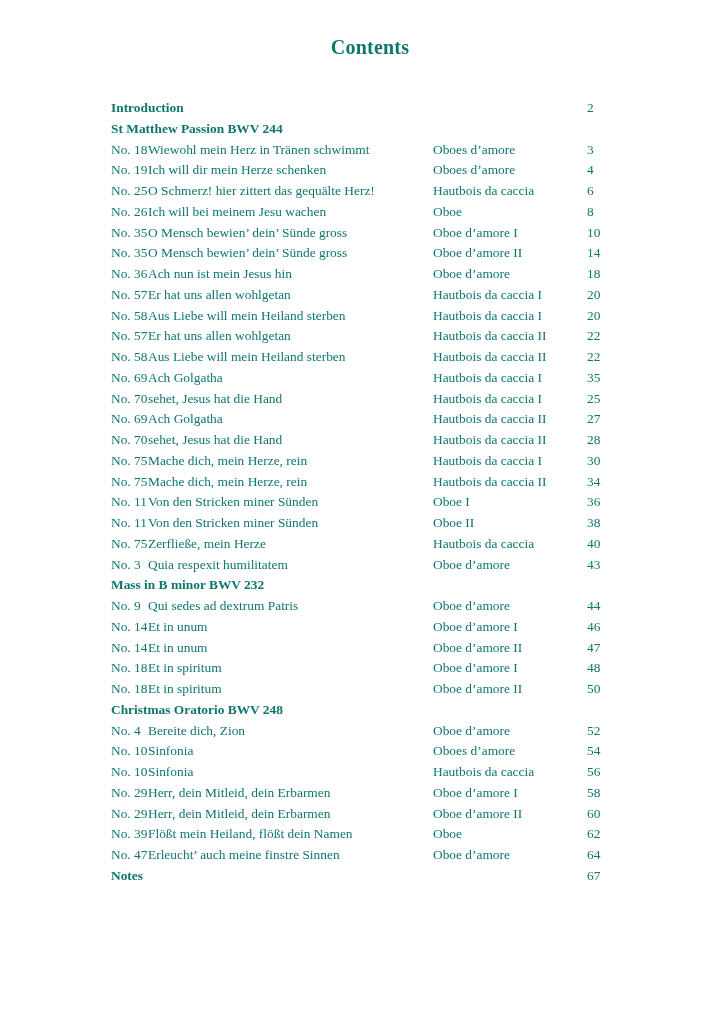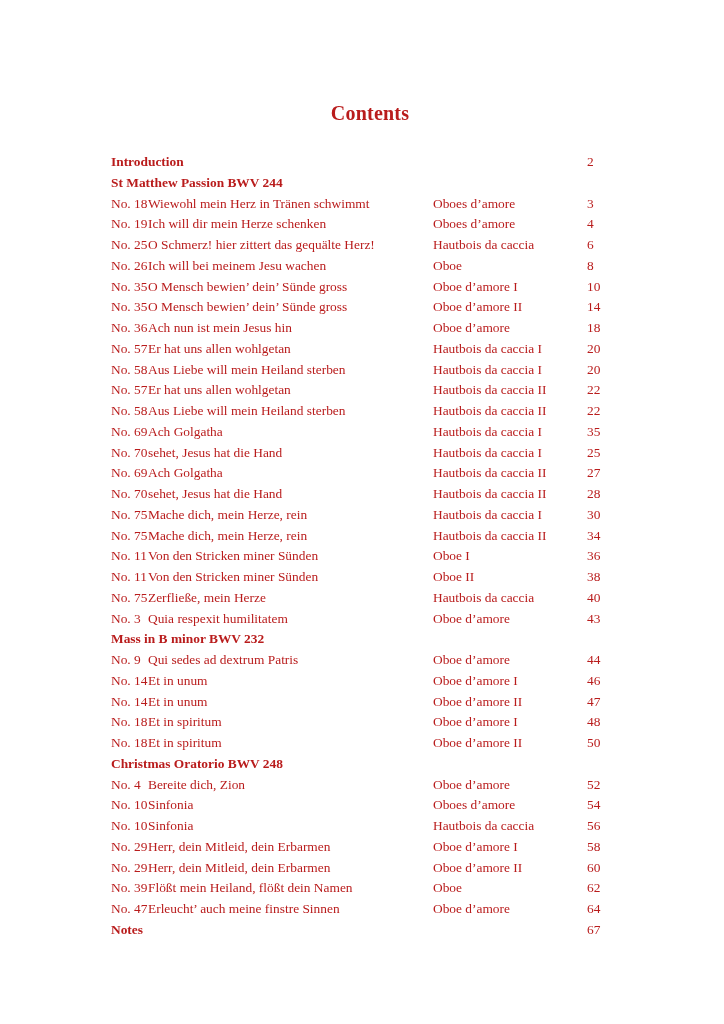--- a/index.html
+++ b/index.html
@@ -5,38 +5,38 @@
   html, body {
     margin: 0;
     padding: 0;
     background: #ffffff;
   }
   .page {
     position: relative;
     width: 724px;
     height: 1024px;
     background: #ffffff;
-    color: #b91c1c;
+    color: #0f766e;
     font-family: "Liberation Serif", "DejaVu Serif", serif;
     overflow: hidden;
     box-sizing: border-box;
-    padding-top: 98px;
+    padding-top: 32px;
   }
   .title {
     margin: 0;
     padding-left: 16px;
     height: 30px;
     line-height: 30px;
     text-align: center;
     font-size: 20px;
     font-weight: 700;
     letter-spacing: 0.2px;
   }
   .toc {
-    margin: 24px 0 0 111px;
+    margin: 36px 0 0 111px;
     width: 520px;
   }
   .row {
     display: grid;
     grid-template-columns: 37px 285px 154px 28px;
     font-size: 13.4px;
     line-height: 20.75px;
     height: 20.75px;
     white-space: nowrap;
   }

